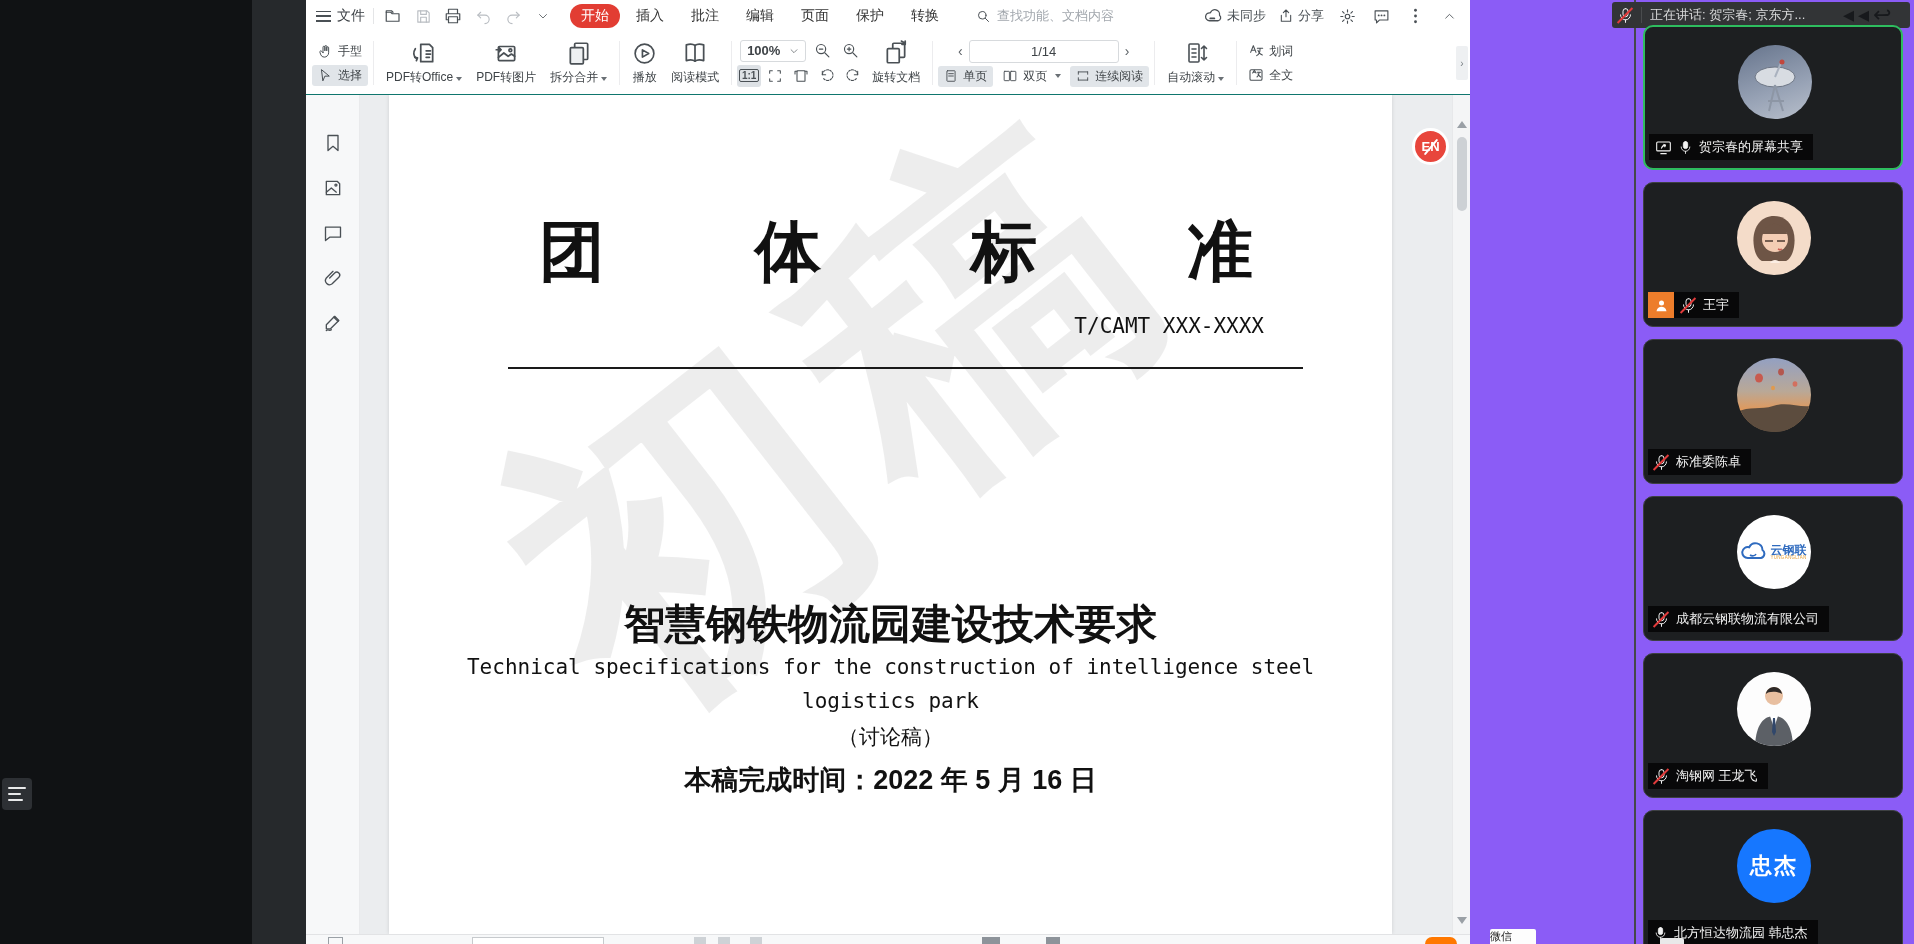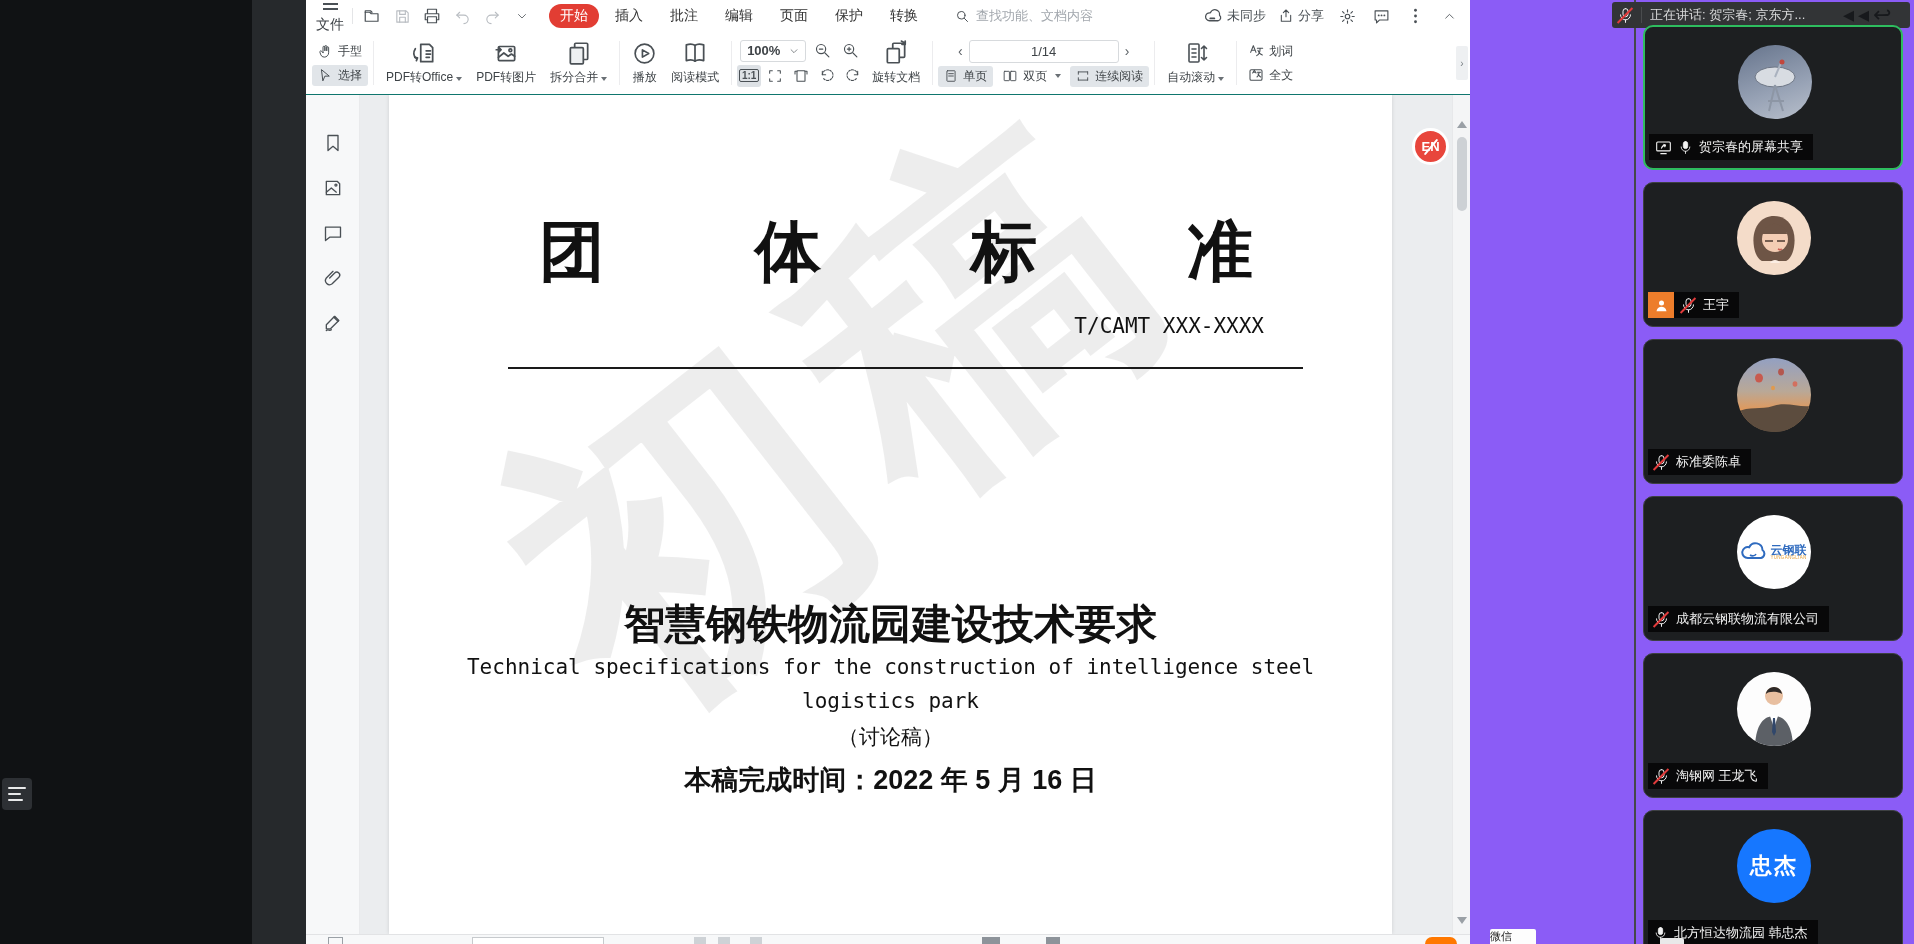--- a/index.html
+++ b/index.html
@@ -12,21 +12,21 @@
   .ic-dim { stroke:#b9bdc2; }
   .ic-w { stroke:#f2f2f2; }
   svg { display:block; }
 
   
   .wps { position:absolute; left:306px; top:0; width:1164px; height:944px; background:#fff;
          display:flex; flex-direction:column; }
 
   
   .tabbar { height:32px; display:flex; align-items:center; padding:0 10px; gap:8px; font-size:14px; color:#3a3f44; flex:none; }
-  .menu-btn { display:flex; align-items:center; gap:6px; font-size:14px; cursor:pointer;flex-direction:column; }
+  .menu-btn { display:flex; align-items:center; gap:6px; font-size:14px; cursor:pointer; }
   .menulines { width:15px; height:11px; display:flex; flex-direction:column; justify-content:space-between; }
   .menulines i { height:1.6px; background:#4a5055; display:block; }
   .vsep { width:1px; height:16px; background:#e4e5e7; }
   .qbtn { width:22px; height:22px; display:flex; align-items:center; justify-content:center; }
   .tabs { display:flex; align-items:center; gap:5px; margin-left:8px; }
   .tab { padding:3px 11px; border-radius:12px; color:#333; cursor:pointer; white-space:nowrap; }
   .tab.active { background:#e23d33; color:#fff; }
   .search { display:flex; align-items:center; gap:6px; color:#a2a7ad; font-size:13px; margin-left:18px; white-space:nowrap; }
   .tab-right { margin-left:auto; display:flex; align-items:center; gap:12px; color:#4a5055; font-size:13px; white-space:nowrap; }
   .tr-item { display:flex; align-items:center; gap:4px; }

